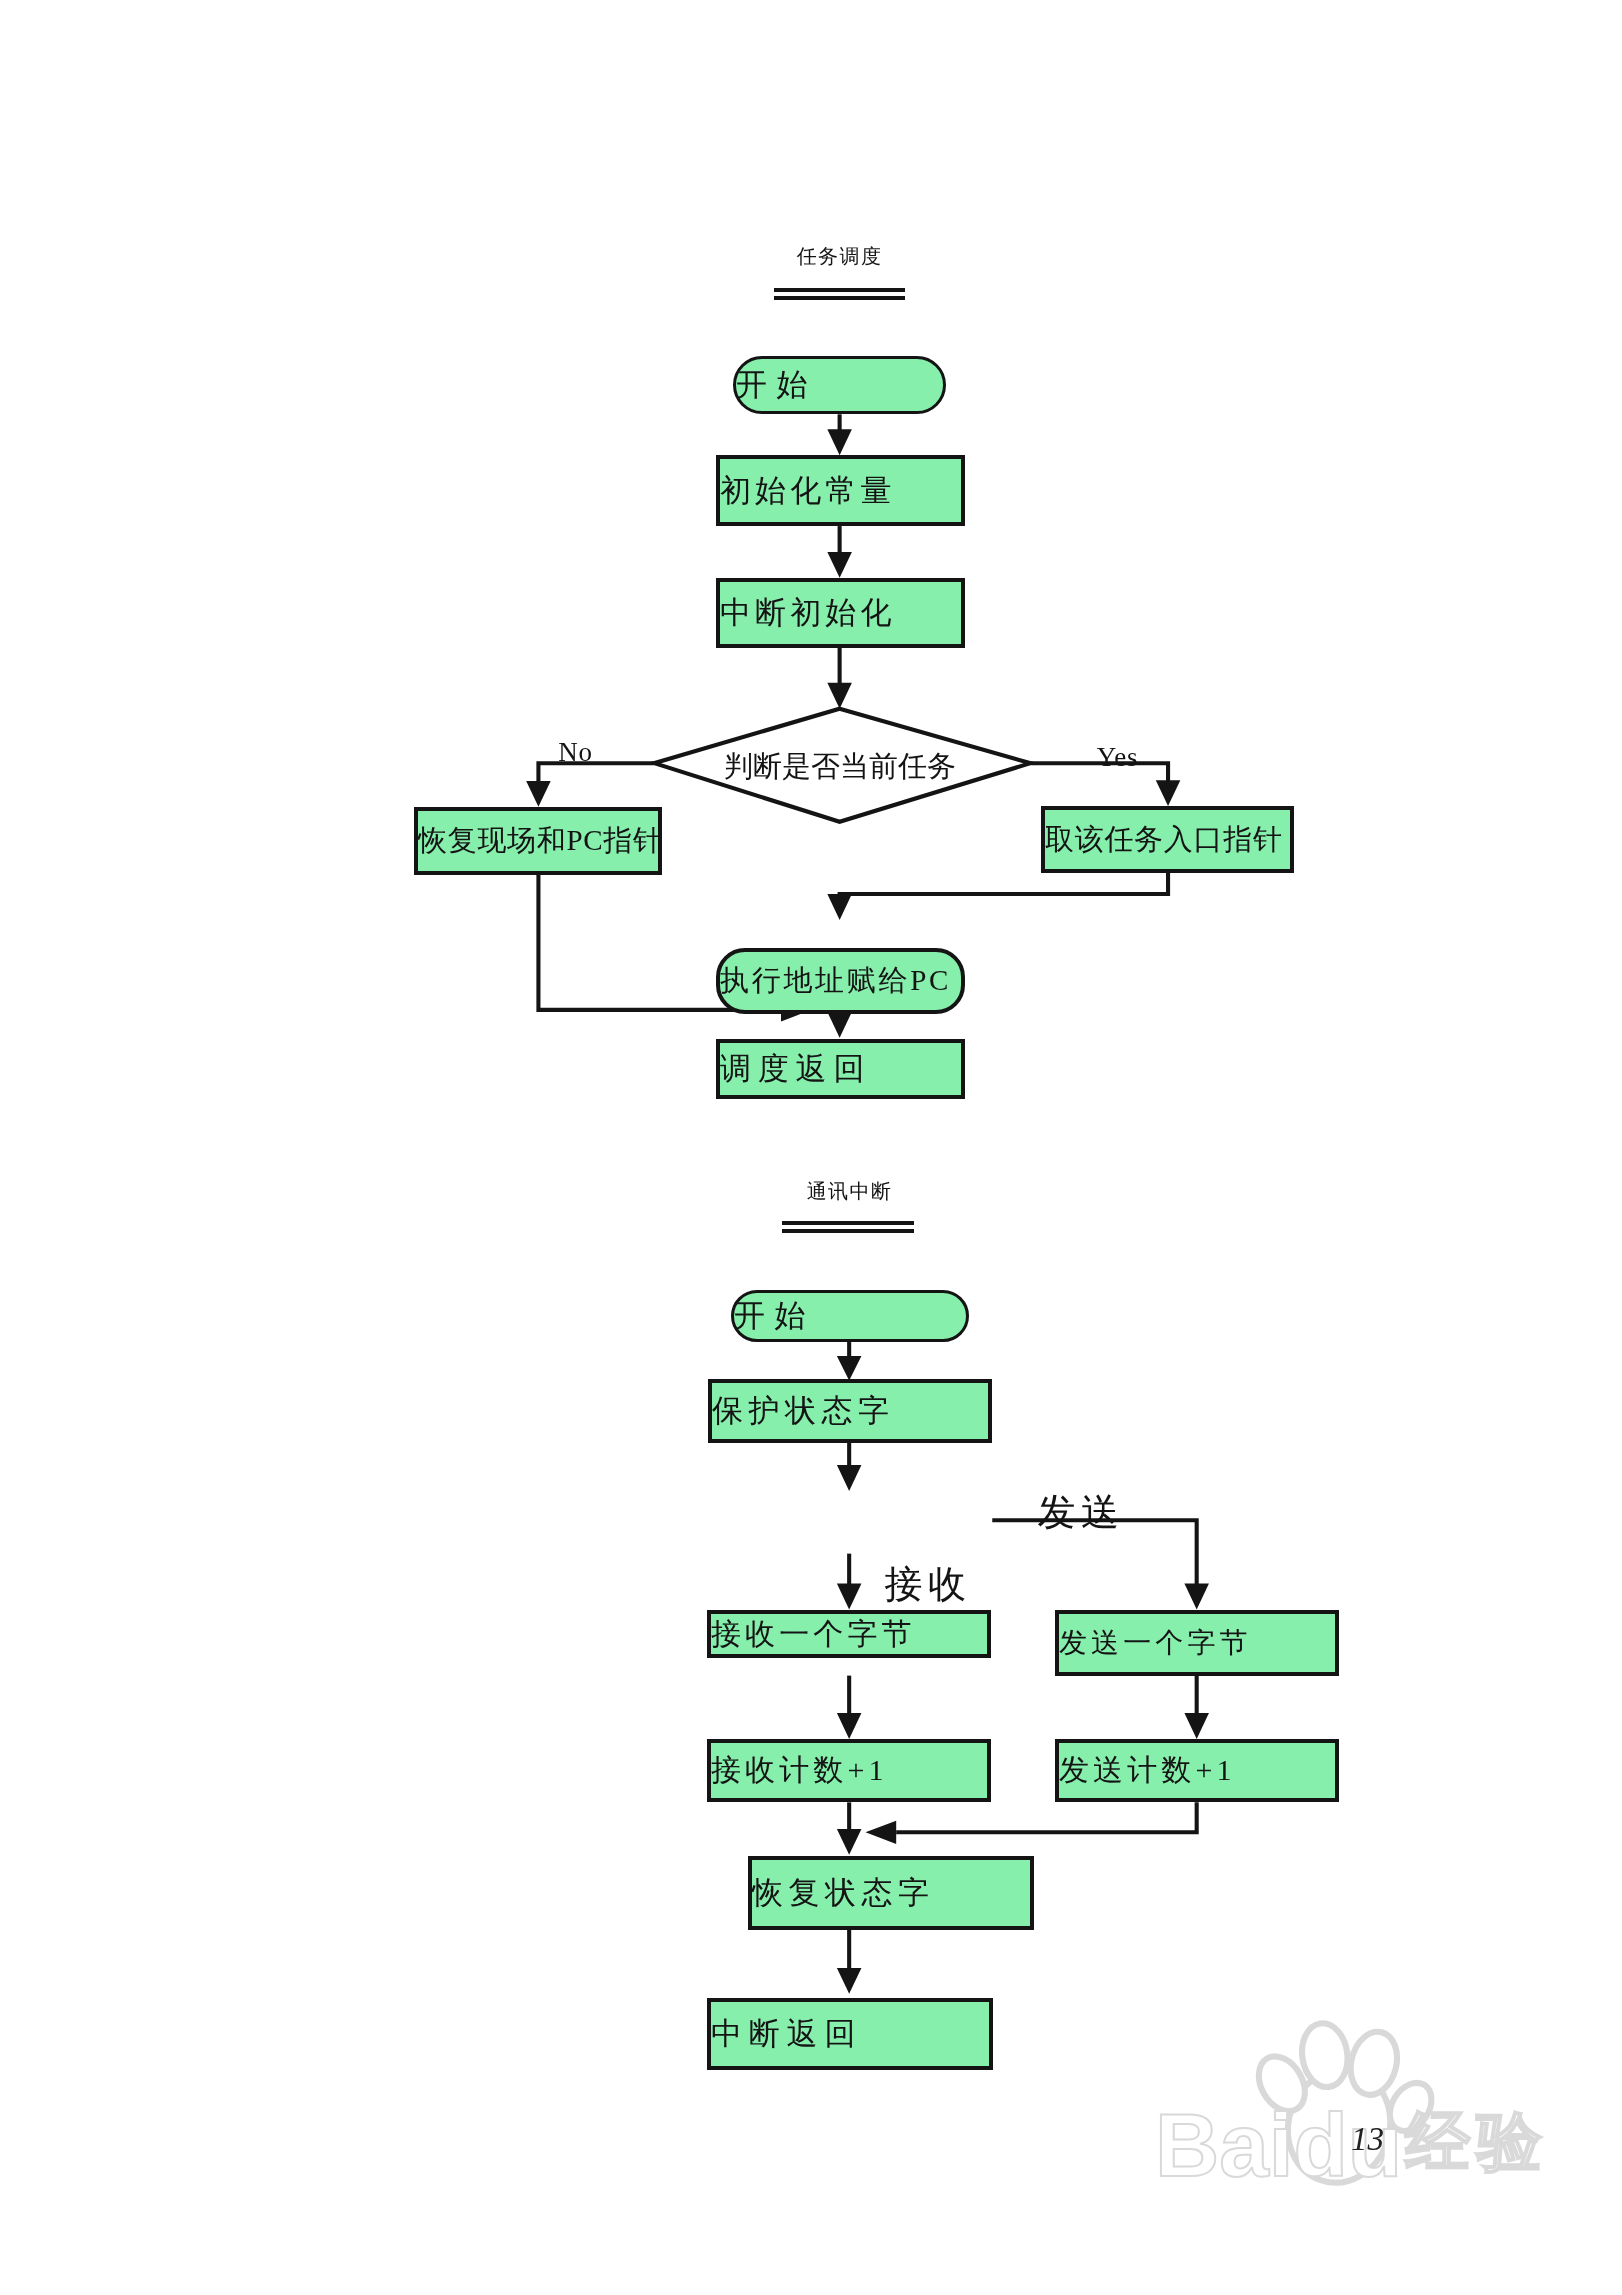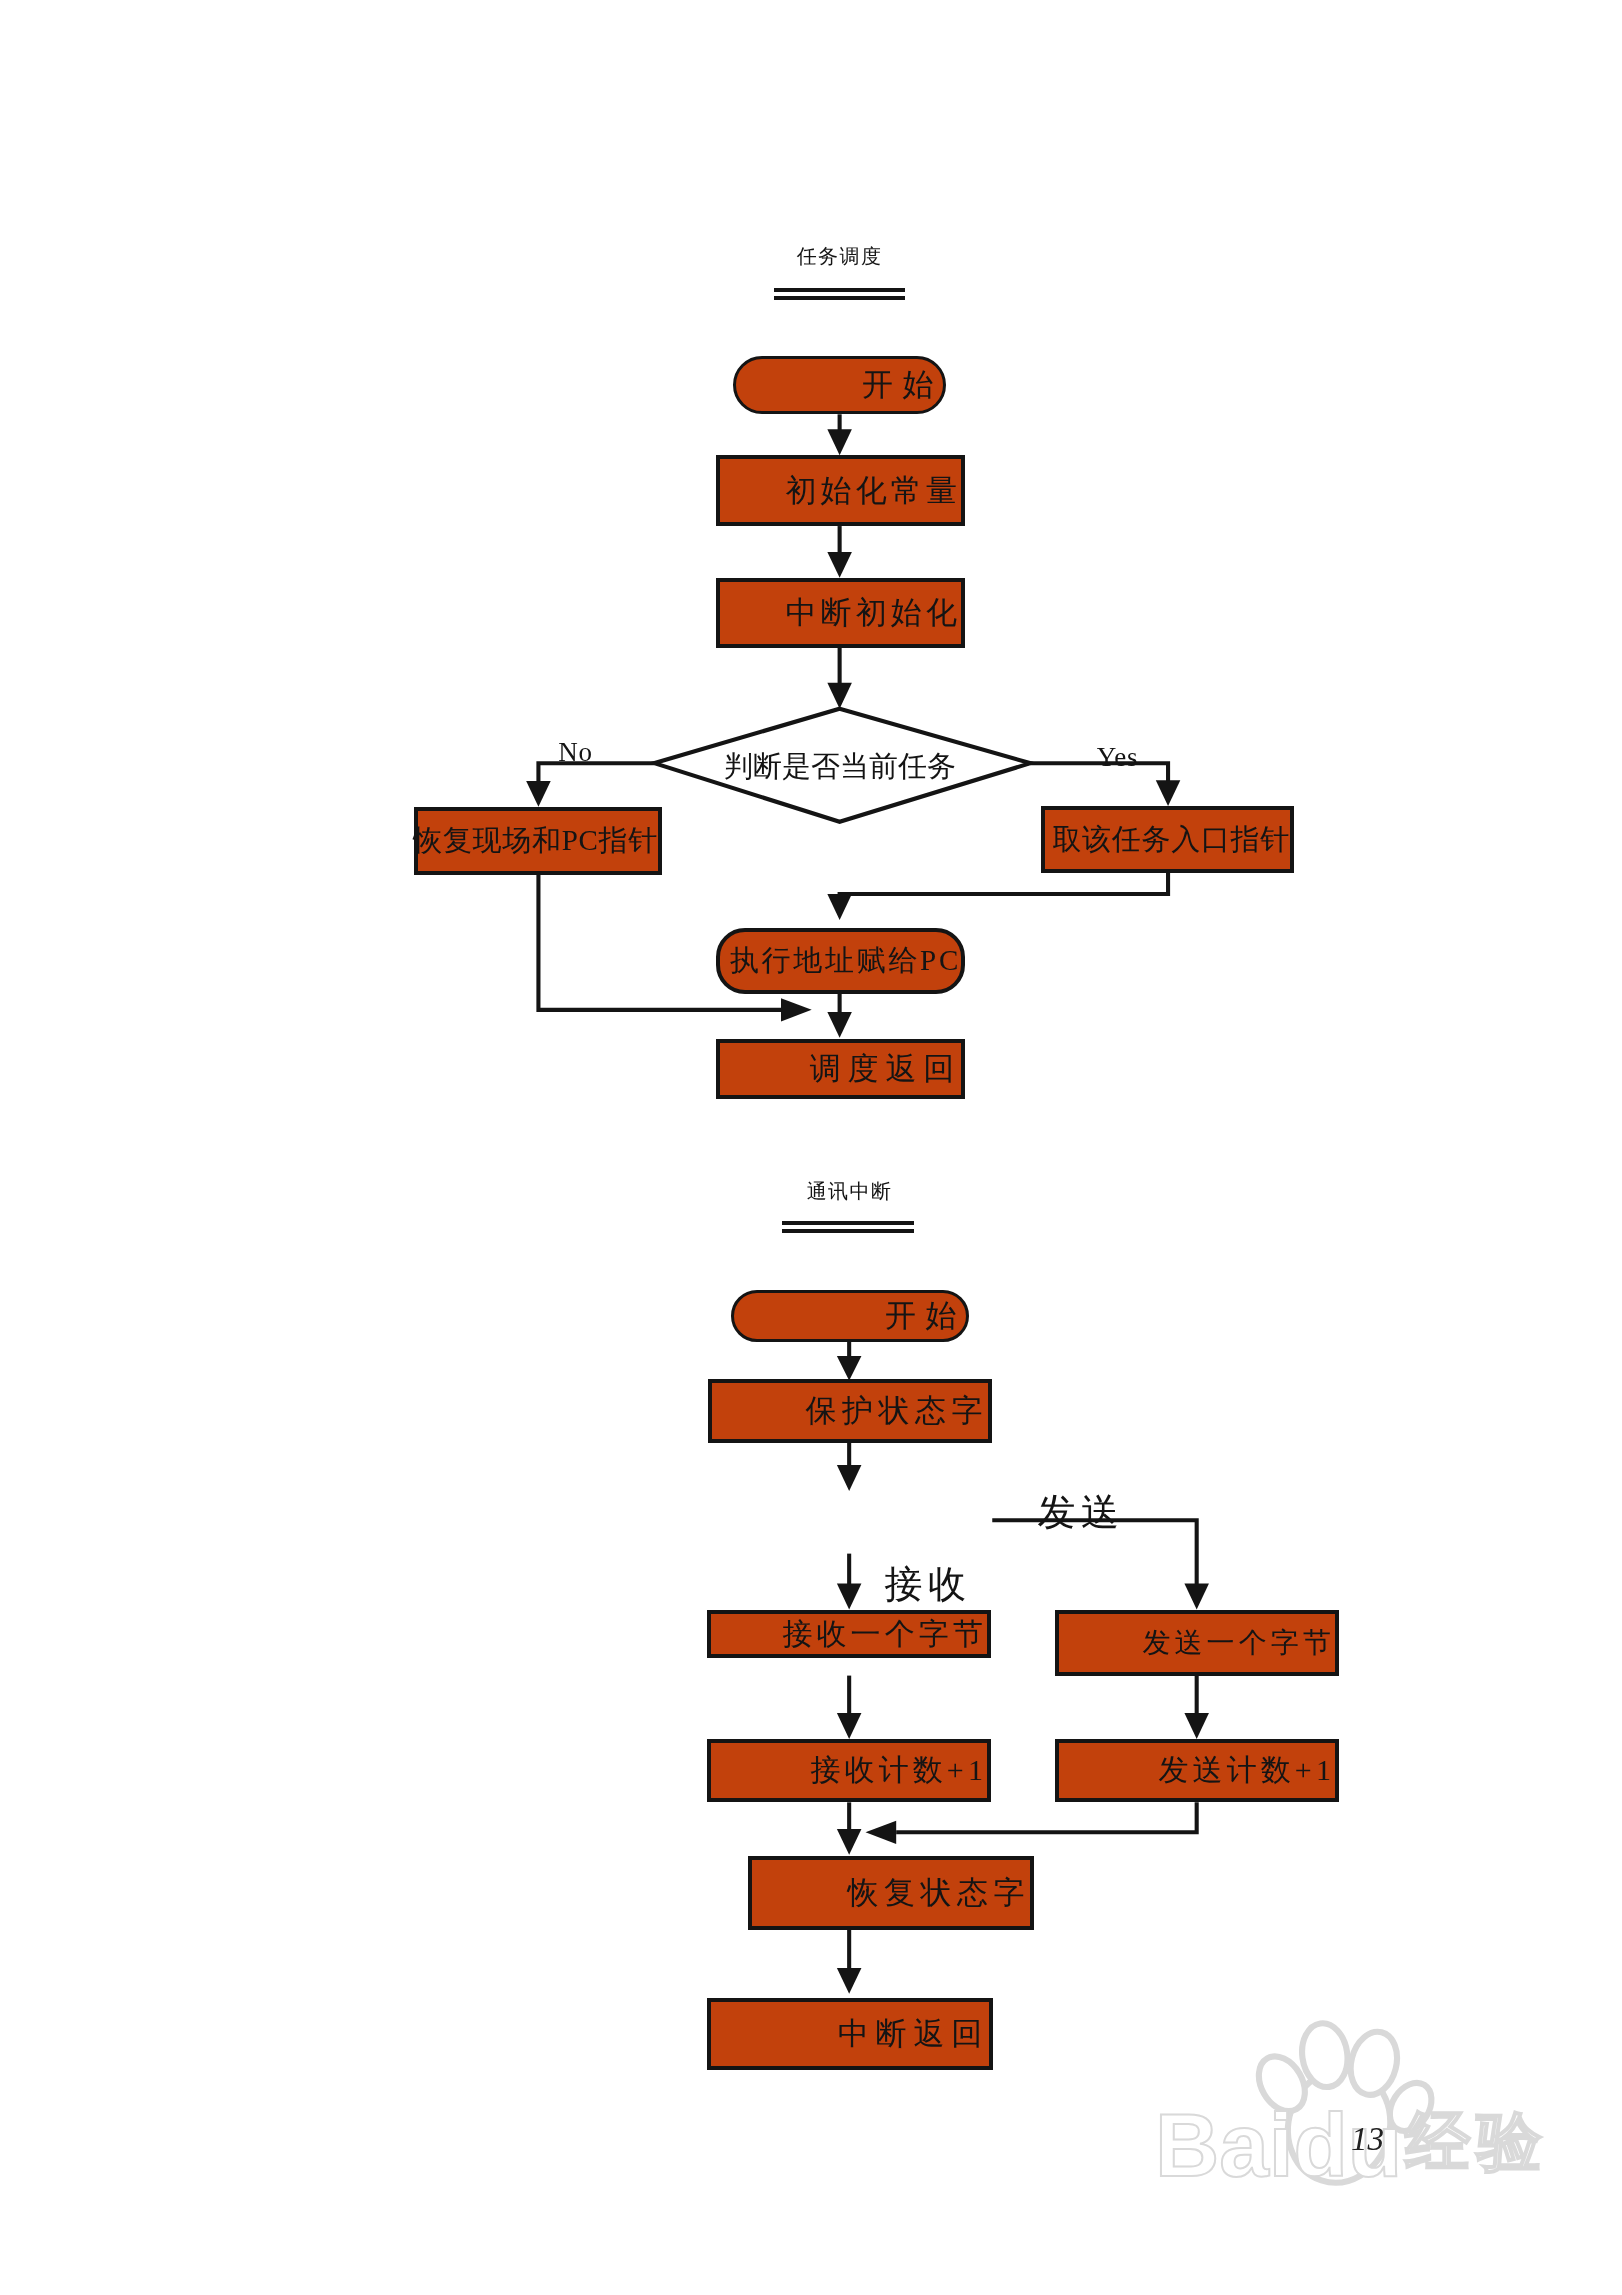--- a/index.html
+++ b/index.html
@@ -3,22 +3,22 @@
 <meta charset="utf-8">
 <style>
   html,body { margin:0; padding:0; background:#888; }
   #page {
     position:relative; width:1622px; height:2295px; background:#ffffff;
     font-family:"Liberation Serif","DejaVu Serif",serif; color:#141414; overflow:hidden;
   }
   svg.layer { position:absolute; left:0; top:0; z-index:1; }
   .node {
     position:absolute; z-index:2; box-sizing:border-box;
-    border:4.1px solid #141414; background:#c2410c;
-    display:flex; align-items:center; justify-content:flex-end;
+    border:4.1px solid #141414; background:#86efac;
+    display:flex; align-items:center; justify-content:flex-start;
     font-size:31px; letter-spacing:4.1px; white-space:nowrap;
   }
   .stadium { border-radius:41px; border-width:3.4px; }
   .tight { font-size:29px; letter-spacing:0.7px; }
   .chart-title {
     position:absolute; z-index:2; width:273px; text-align:center;
     font-size:20px; letter-spacing:1.4px;
   }
   .title-underline {
     position:absolute; z-index:2; box-sizing:border-box; height:12.3px;
@@ -123,21 +123,21 @@
   <div class="edge-label latin" style="left:1085px; top:742px; width:65px;">Yes</div>
 
   <div class="node tight" style="left:414px; top:807px; width:248px; height:68px;">
     <span>恢复现场和PC指针</span>
   </div>
 
   <div class="node tight" style="left:1041px; top:806px; width:253px; height:67px;">
     <span>取该任务入口指针</span>
   </div>
 
-  <div class="node tight" style="left:716px; top:928px; width:249px; height:66px; letter-spacing:2.7px;border-radius:29px;">
+  <div class="node tight" style="left:716px; top:948px; width:249px; height:66px; letter-spacing:2.7px;border-radius:29px;">
     <span>执行地址赋给PC</span>
   </div>
 
   <div class="node" style="left:716px; top:1039px; width:249px; height:60px; letter-spacing:6.8px;">
     <span>调度返回</span>
   </div>
 
   <div class="chart-title" style="left:713px; top:1178px;">通讯中断</div>
   <div class="title-underline" style="left:782px; top:1221px; width:132px;"></div>
 

